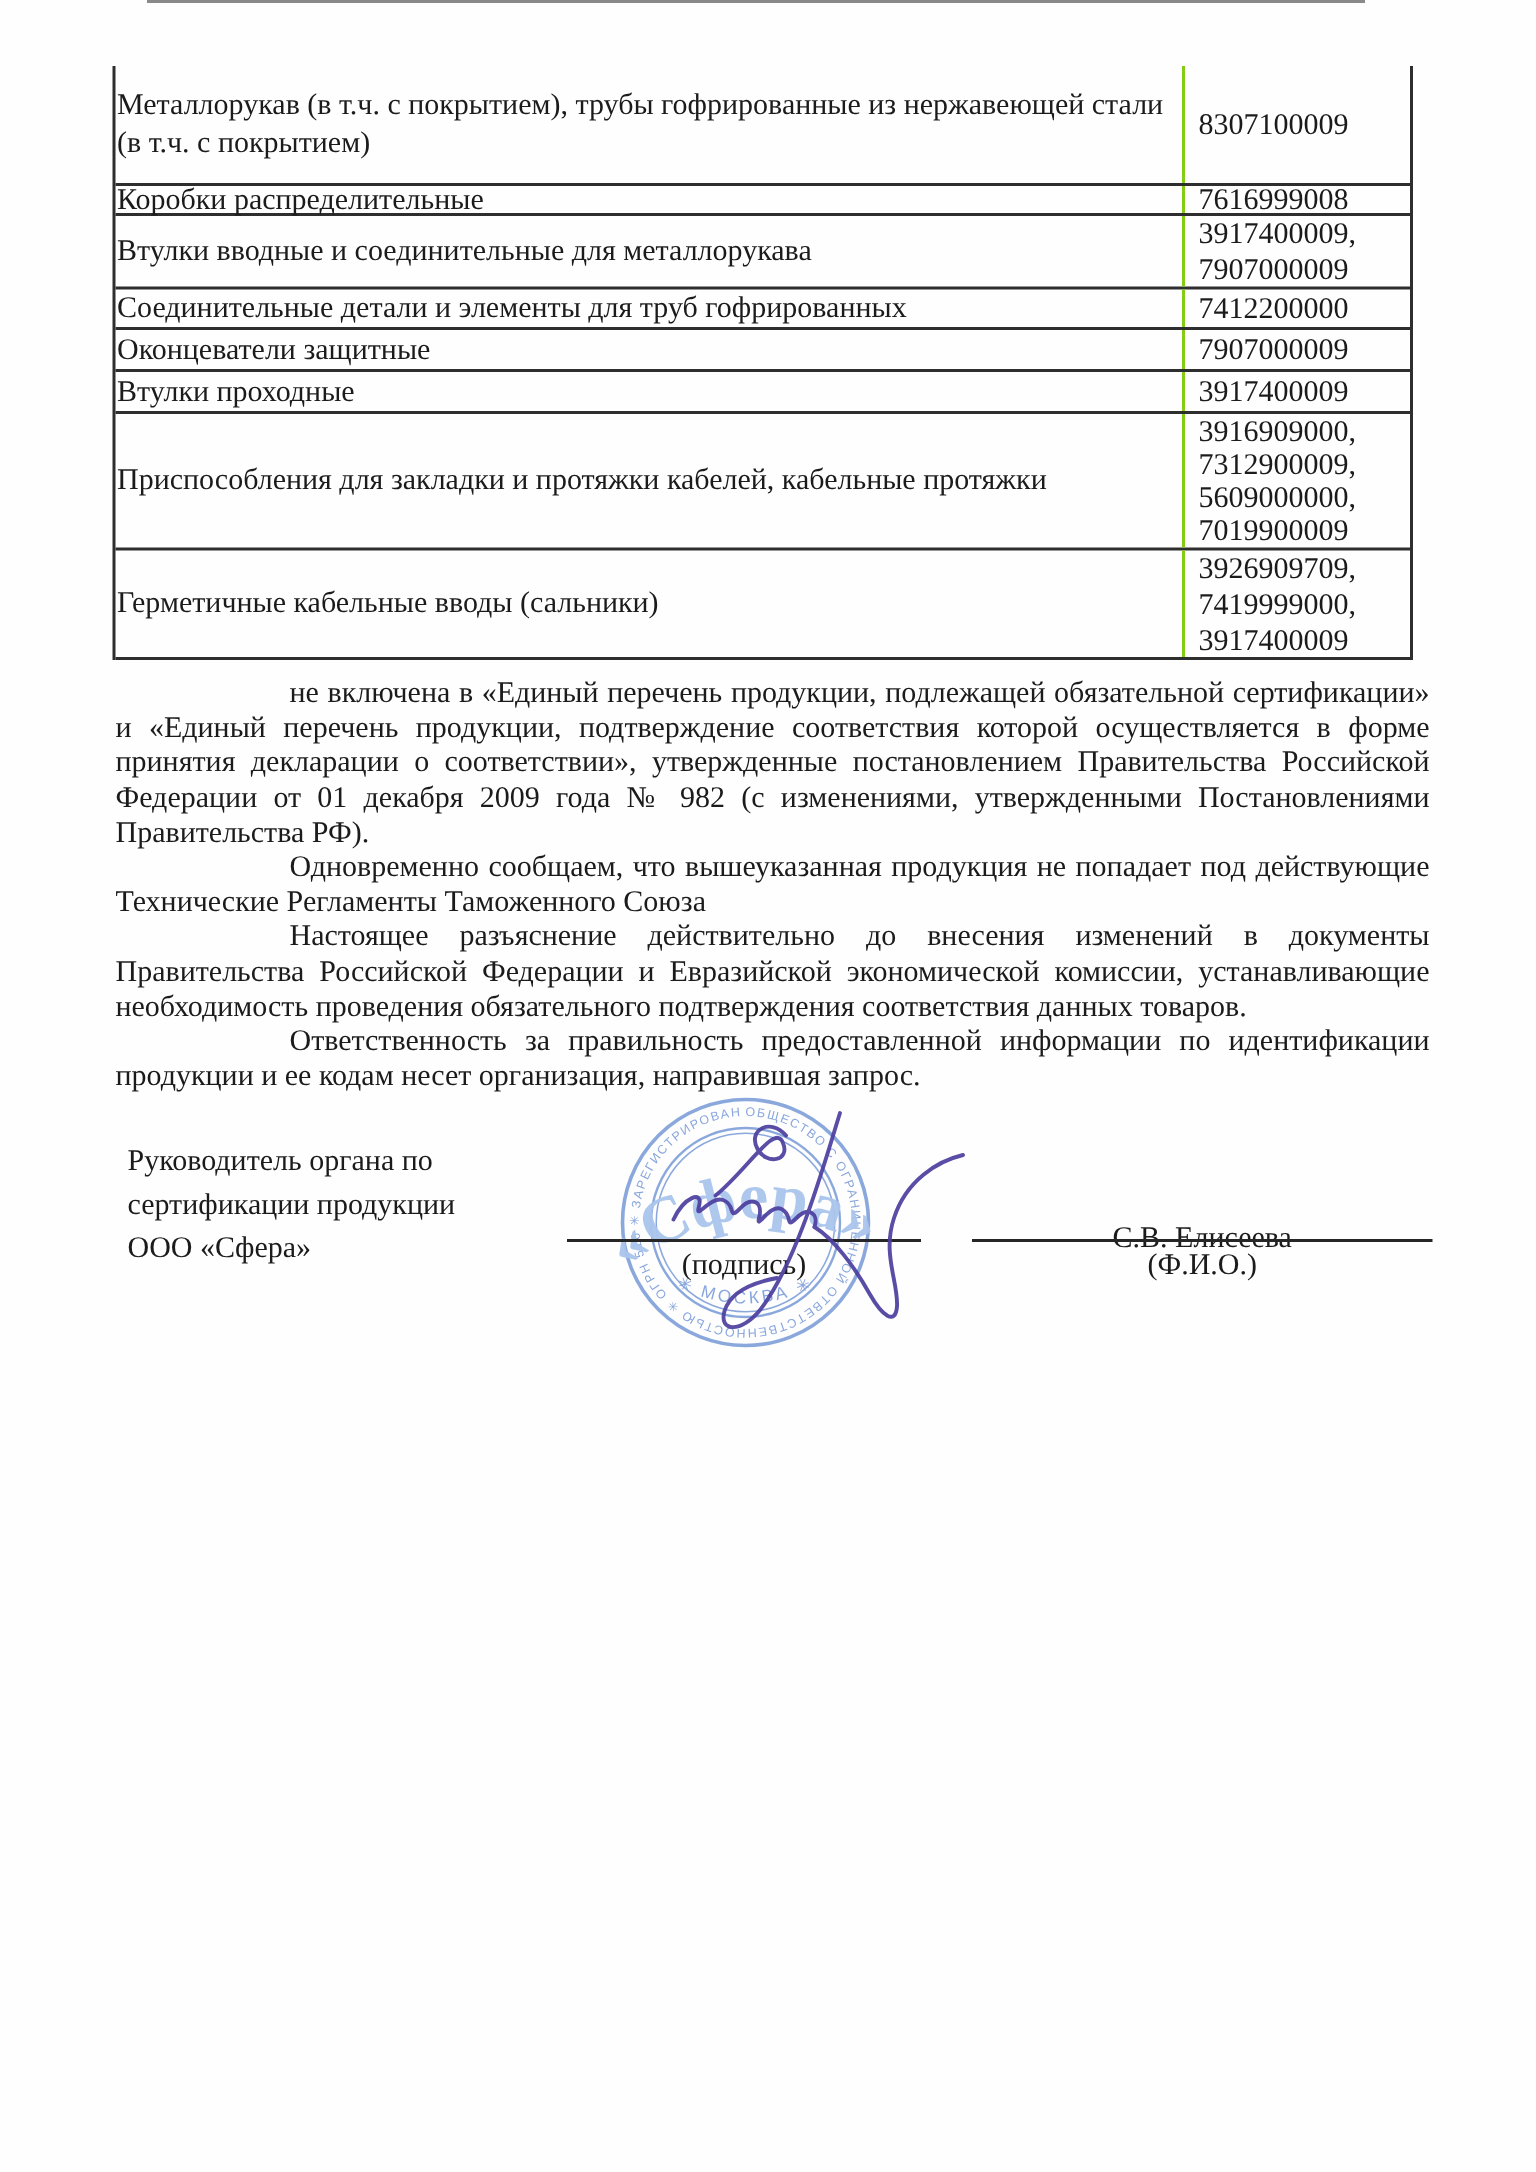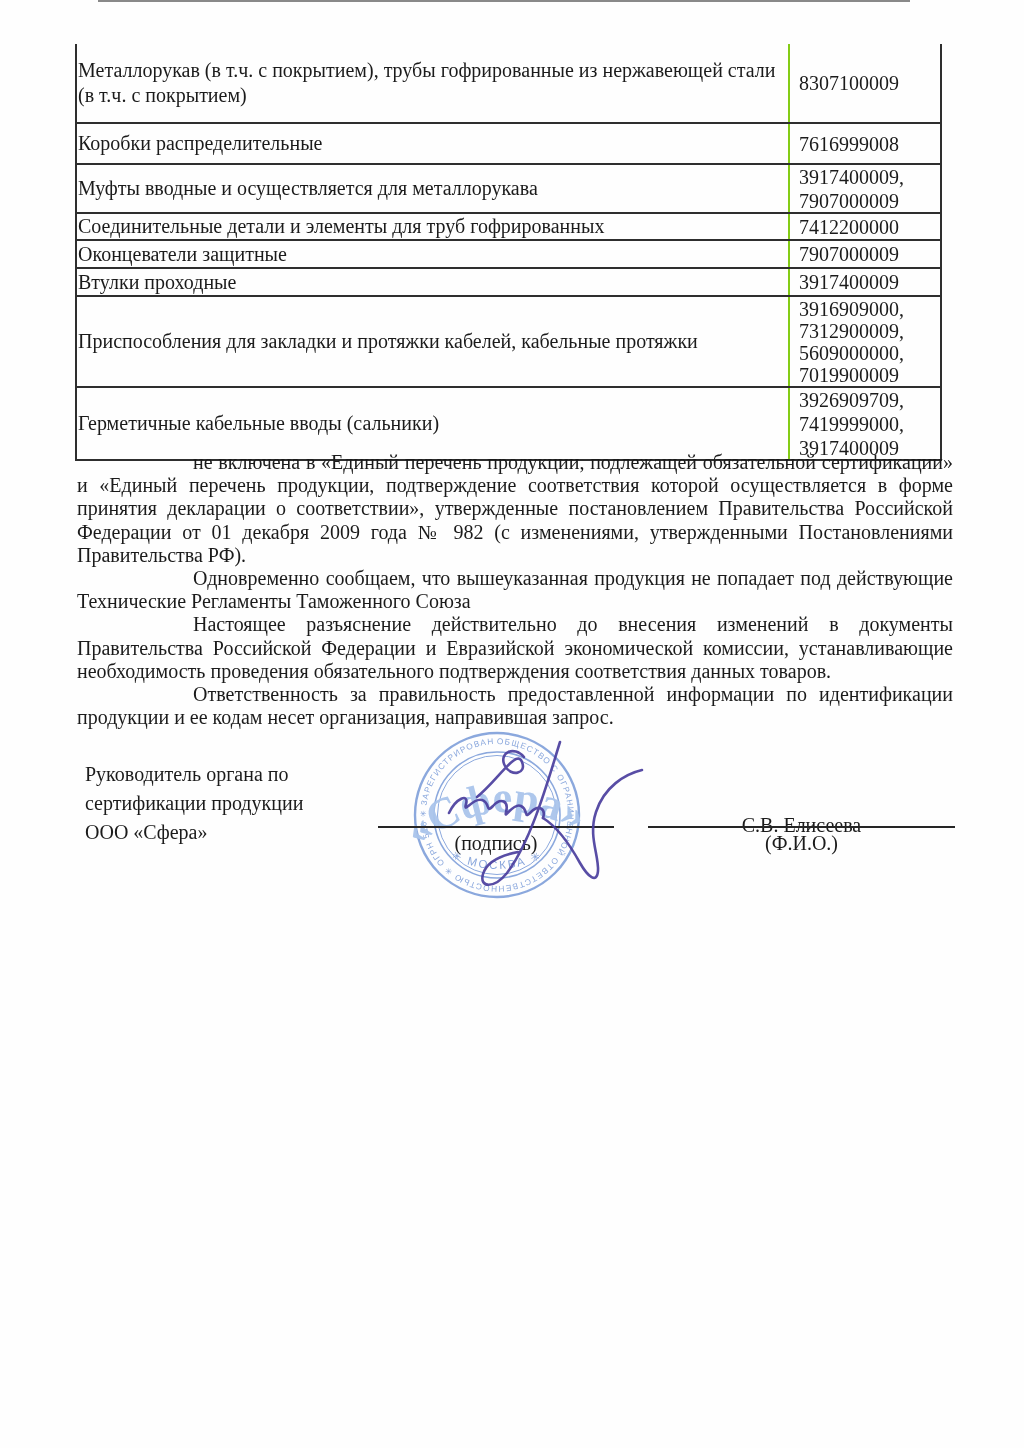--- a/index.html
+++ b/index.html
@@ -29,21 +29,21 @@
     font-size:20px;line-height:25px;
   }
   .t-code{
     width:152px;flex:0 0 152px;box-sizing:border-box;
     border-left:2px solid #84cc16;
     display:flex;align-items:center;
     padding:1px 2px 1px 9px;
     font-size:20px;line-height:24px;
     white-space:pre-line;
   }
-  .r1{height:80px}.r2{height:41px}.r3{height:49px}.r4{height:27px}
+  .r1{height:80px}.r2{height:20px}.r3{height:49px}.r4{height:27px}
   .r5{height:28px}.r6{height:28px}.r7{height:91px}.r8{height:73px}
   .r7 .t-code{line-height:22px}
   
   .body-text{
     position:absolute;left:77px;top:451px;width:876px;
     font-size:20px;line-height:23.2px;text-align:justify;
   }
   .body-text p{margin:0;text-indent:116px;}
   
   .sig-left{
@@ -98,21 +98,21 @@
     <div class="codes-table">
       <div class="t-row r1">
         <div class="t-desc">Металлорукав (в т.ч. с покрытием), трубы гофрированные из нержавеющей стали (в т.ч. с покрытием)</div>
         <div class="t-code">8307100009</div>
       </div>
       <div class="t-row r2">
         <div class="t-desc">Коробки распределительные</div>
         <div class="t-code">7616999008</div>
       </div>
       <div class="t-row r3">
-        <div class="t-desc">Муфты вводные и осуществляется для металлорукава</div>
+        <div class="t-desc">Втулки вводные и соединительные для металлорукава</div>
         <div class="t-code">3917400009,
 7907000009</div>
       </div>
       <div class="t-row r4">
         <div class="t-desc">Соединительные детали и элементы для труб гофрированных</div>
         <div class="t-code">7412200000</div>
       </div>
       <div class="t-row r5">
         <div class="t-desc">Оконцеватели защитные</div>
         <div class="t-code">7907000009</div>

